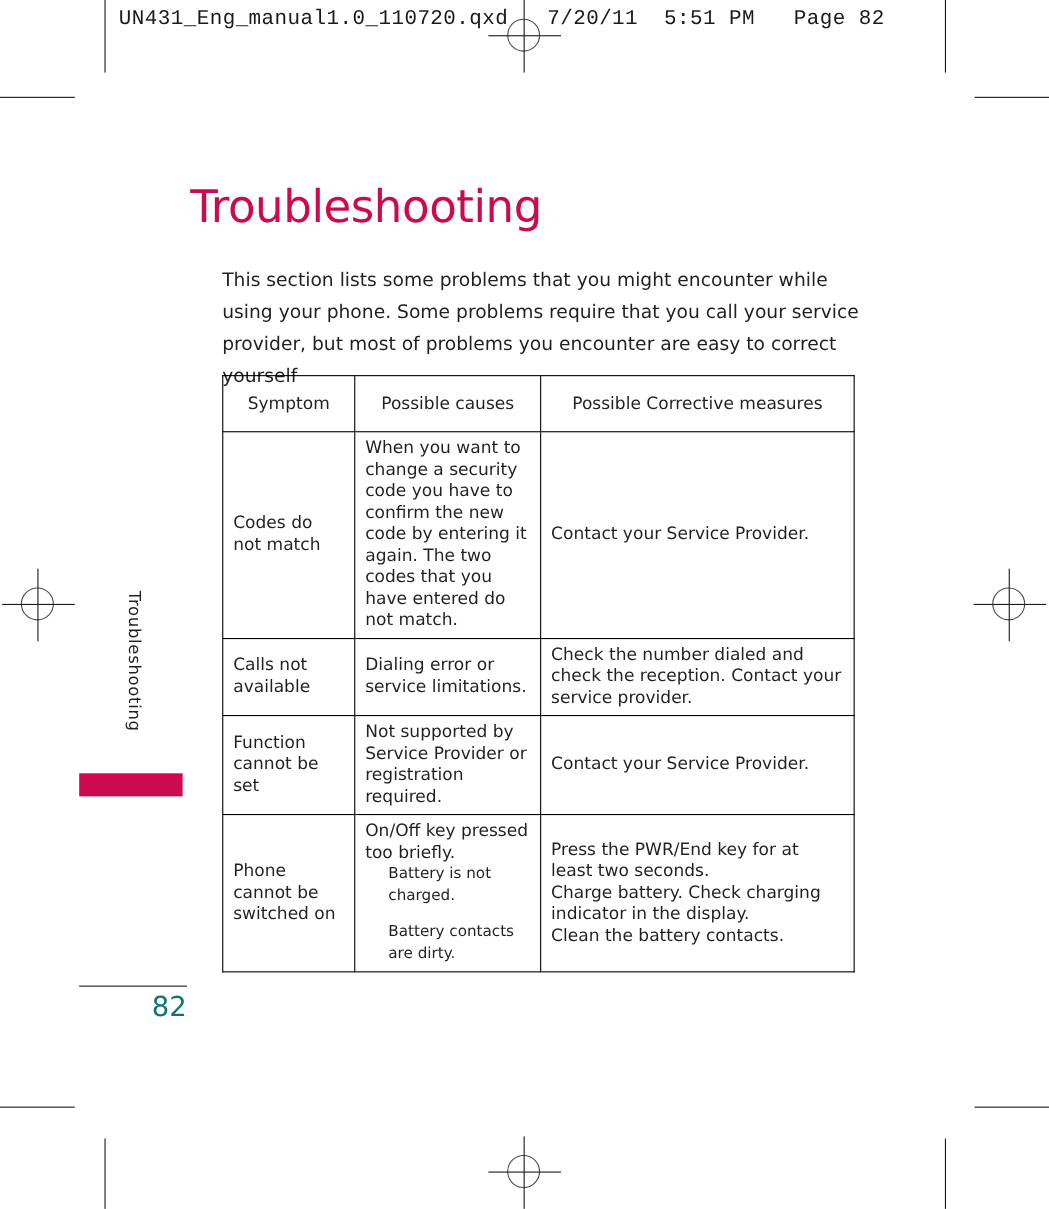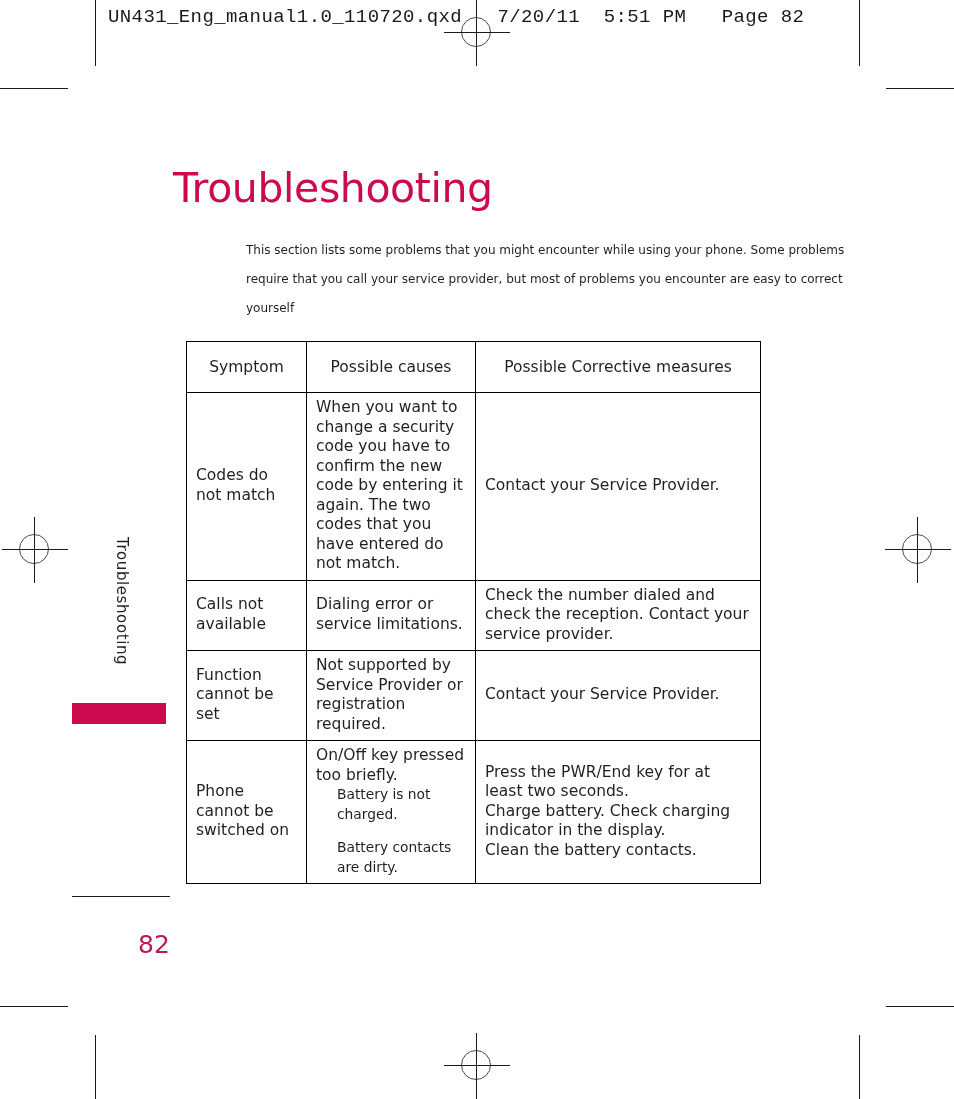--- a/index.html
+++ b/index.html
@@ -74,25 +74,24 @@
     color: #cc0a4e;
     letter-spacing: -0.4px;
     font-family: "DejaVu Sans", sans-serif;
     font-weight: 400;
   }
   .intro {
     position: absolute;
     left: 202px;
     top: 224px;
     width: 600px;
-    font-size: 12px;
+    font-size: 17px;
     line-height: 29px;
     color: #231f20;
     font-family: "DejaVu Sans", sans-serif;
-    margin-left: 44px;
   }
 
   
   .side-tab-text {
     position: absolute;
     left: 131px;
     top: 537px;
     font-size: 15px;
     color: #231f20;
     letter-spacing: 0.6px;
@@ -106,31 +105,31 @@
     left: 72px;
     top: 703px;
     width: 94px;
     height: 21px;
     background: #cc0a4e;
   }
 
   .page-number {
     position: absolute;
     left: 138px;
-    top: 930px;
+    top: 901px;
     font-size: 25px;
-    color: #be185d;
+    color: #0f766e;
     font-family: "DejaVu Sans", sans-serif;
     text-align: center;
   }
 
   
   .tbl {
     position: absolute;
-    left: 186px;
+    left: 202px;
     top: 341px;
     width: 574px;
     border-collapse: collapse;
     table-layout: fixed;
   }
   .tbl td, .tbl th {
     border: 1px solid #000000;
     vertical-align: middle;
     padding: 5px 9px 6px 9px;
     font-weight: normal;

